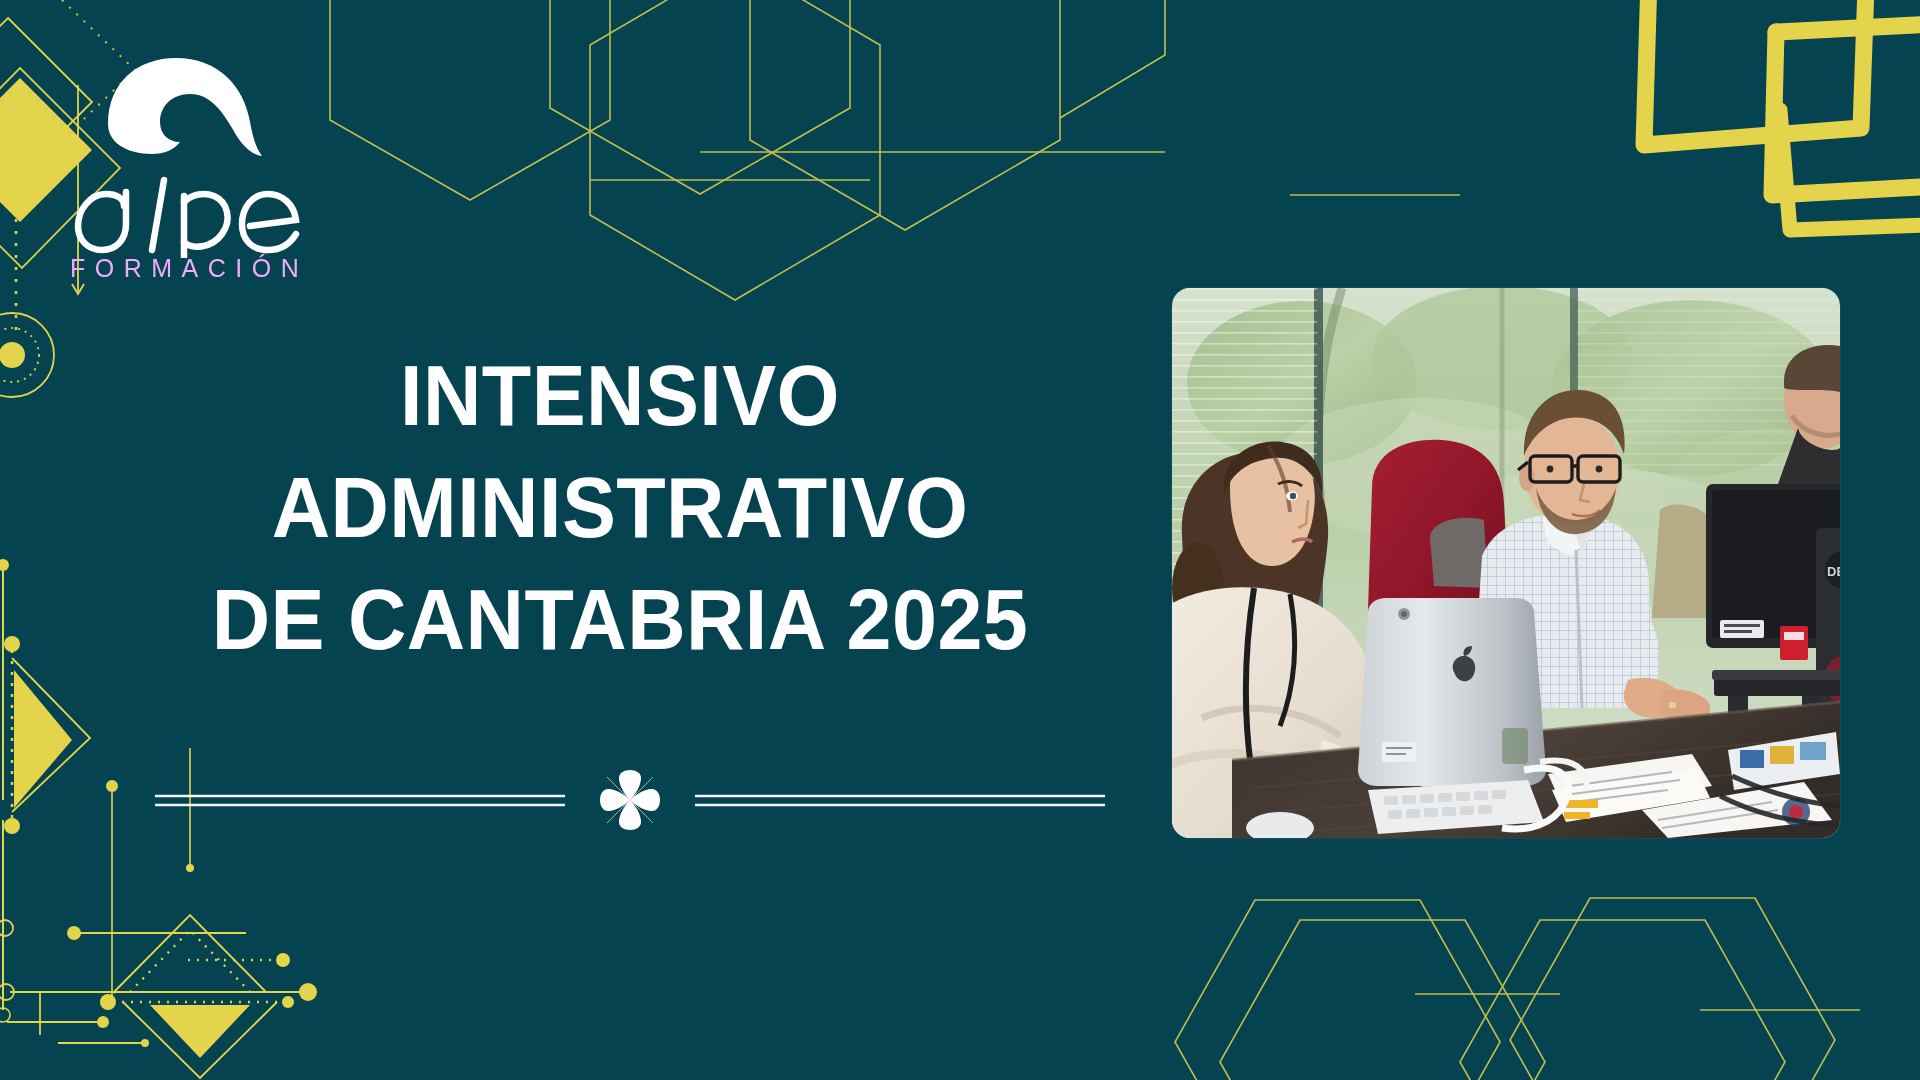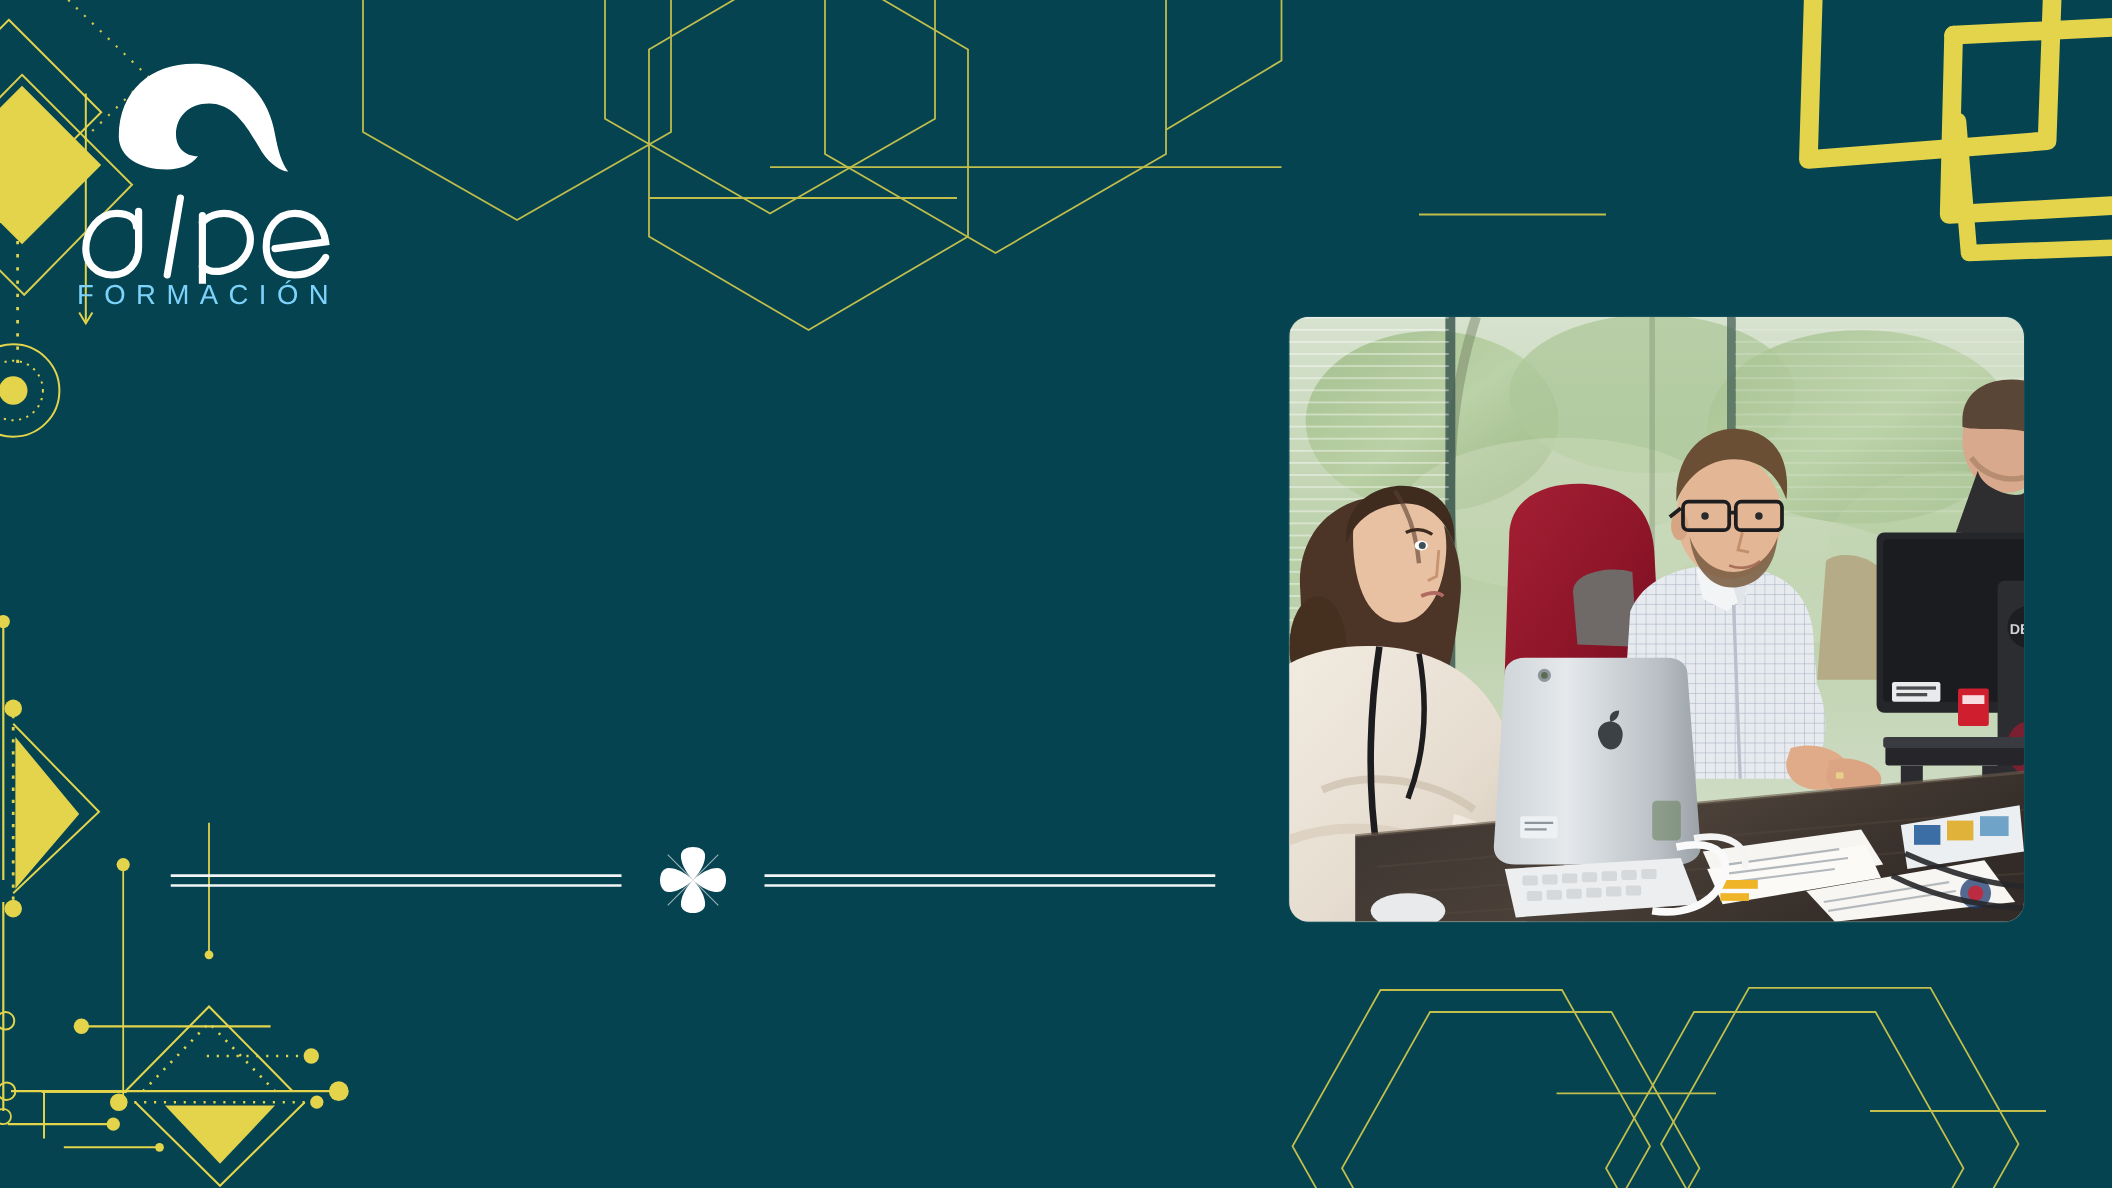--- a/index.html
+++ b/index.html
@@ -28,21 +28,21 @@
   #logo {
     position: absolute;
     left: 64px;
     top: 52px;
     width: 280px;
   }
   #logo svg.mark { display:block; width: 200px; height: 120px; margin-left: 22px;}
   #logo .wordmark { display:block; width: 250px; height: 86px; }
   #logo .formacion {
     display: block;
-    color: #7dd3fc;
+    color: #f0abfc;
     font-size: 25px;
     letter-spacing: 9.5px;
     font-weight: 400;
     margin-left: 6px;
     margin-top: -4px;
     white-space: nowrap;
   }
 
   
   #headline {
@@ -303,20 +303,25 @@
 
       <path fill="none" stroke="#ffffff" stroke-width="6.5" stroke-linecap="round" d="M120 86 L120 24"></path>
 
       <path fill="none" stroke="#ffffff" stroke-width="6.5" stroke-linecap="round" d="M120 30 C128 22 140 20 150 24 C164 30 168 48 158 62 C148 76 128 78 120 70"></path>
 
       <path fill="none" stroke="#ffffff" stroke-width="6.5" stroke-linecap="round" d="M186 54 L232 48 C230 32 218 22 204 22 C188 22 178 36 178 52 C178 68 188 78 204 78 C216 78 226 72 232 62"></path>
     </svg>
     <span class="formacion">FORMACIÓN</span>
   </div>
 
+  <div id="headline">
+    <div class="line">INTENSIVO</div>
+    <div class="line">ADMINISTRATIVO</div>
+    <div class="line">DE CANTABRIA 2025</div>
+  </div>
 
   <div id="divider">
     <svg viewBox="0 0 950 60" xmlns="http://www.w3.org/2000/svg">
       <g stroke="#ffffff" stroke-width="2.4" opacity="0.95">
         <path d="M0 26 L410 26"></path>
         <path d="M0 35 L410 35"></path>
         <path d="M540 26 L950 26"></path>
         <path d="M540 35 L950 35"></path>
       </g>
 

